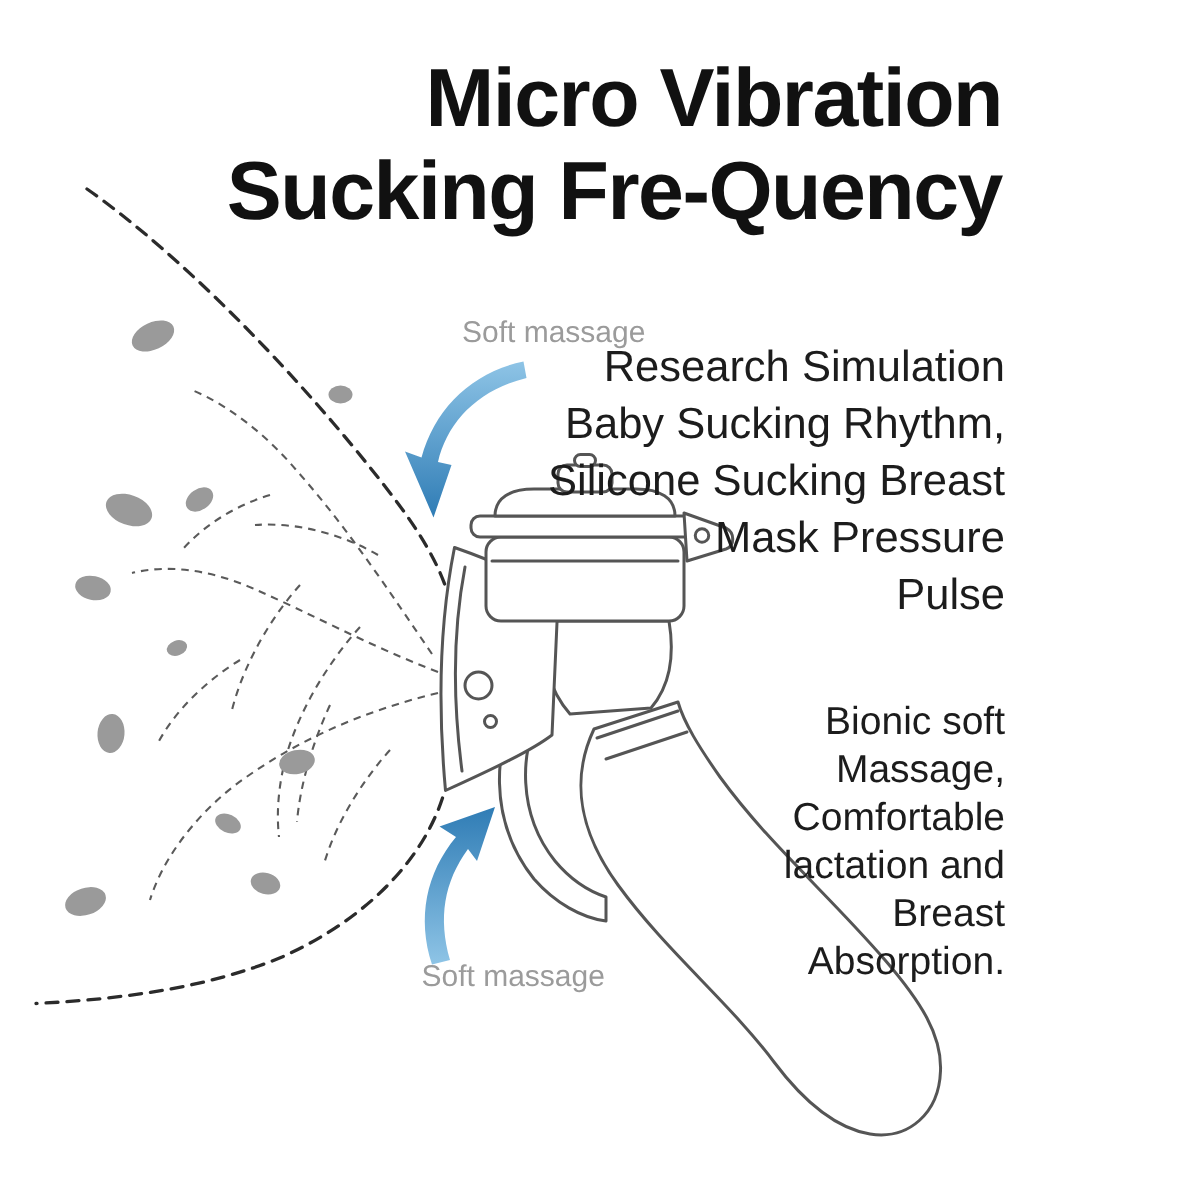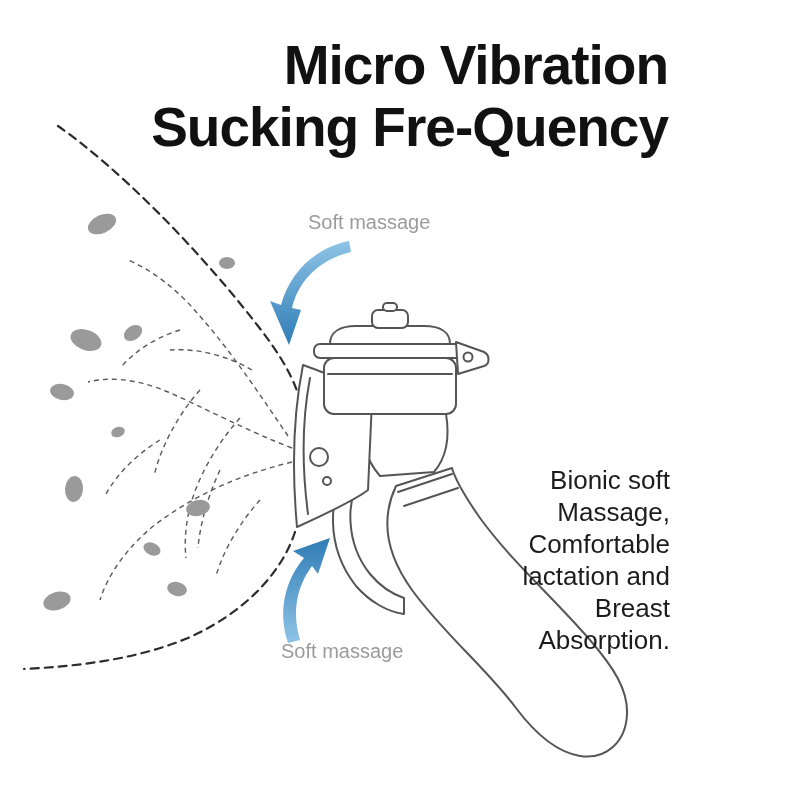--- a/index.html
+++ b/index.html
@@ -143,20 +143,25 @@
     <path class="arrow" d="M 349 241 C 315 248, 290 272, 281 305 L 270 301 L 289 345 L 301 310 L 292 308 C 298 282, 318 260, 351 252 Z"></path>
     <path class="arrow" style="fill:url(#arrowGrad2)" d="M 288 643 C 278 612, 284 582, 304 558 L 293 551 L 330 538 L 318 574 L 312 566 C 296 588, 292 612, 300 640 Z"></path>
   </svg>
 
   <h1 class="title">Micro Vibration
 Sucking Fre-Quency</h1>
 
   <div class="label-soft top">Soft massage</div>
   <div class="label-soft bottom">Soft massage</div>
 
+  <div class="para research">Research Simulation
+Baby Sucking Rhythm,
+Silicone Sucking Breast
+Mask Pressure
+Pulse</div>
   <div class="para bionic">Bionic soft
 Massage,
 Comfortable
 lactation and
 Breast
 Absorption.</div>
 
 </div>
 
 </body></html>

